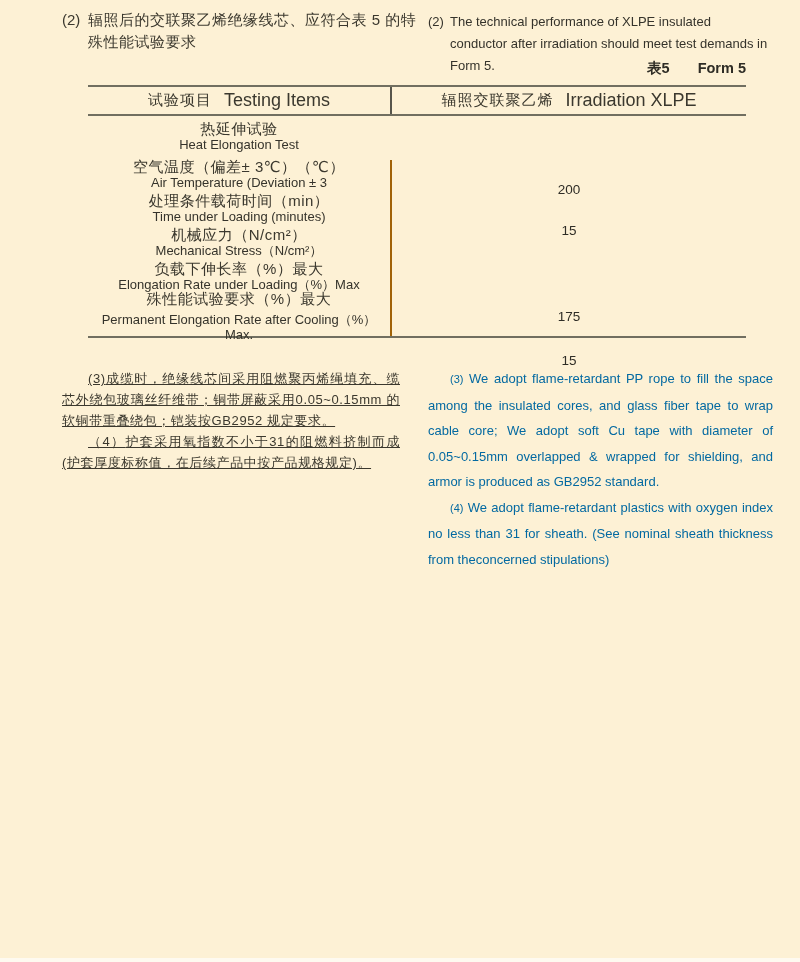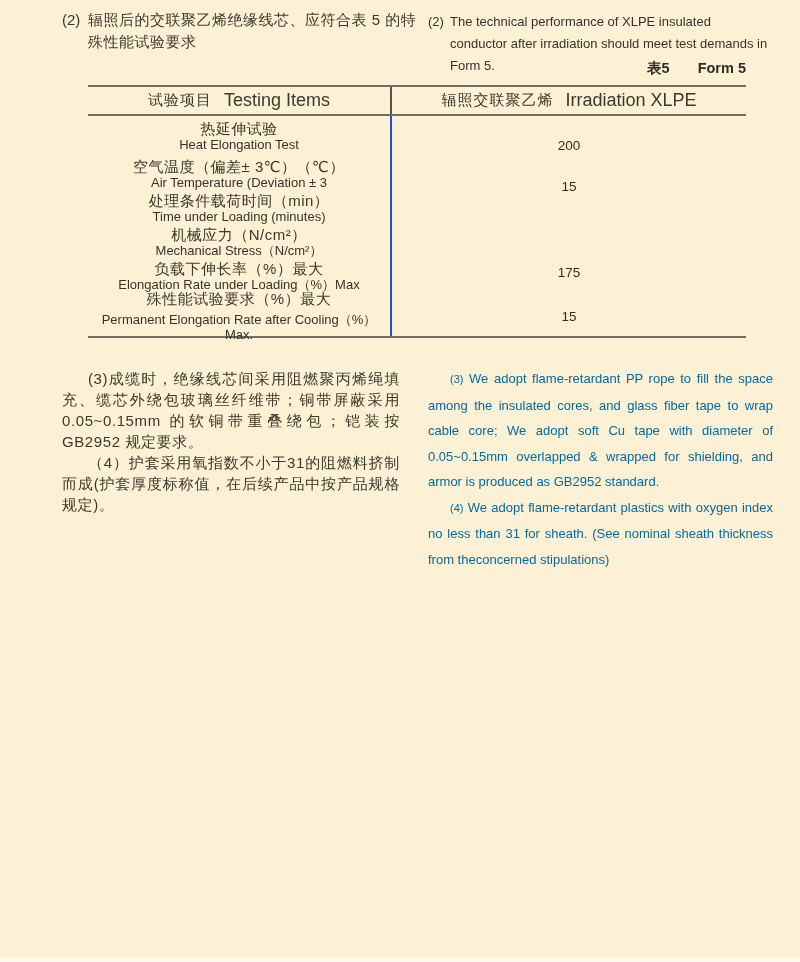--- a/index.html
+++ b/index.html
@@ -48,42 +48,43 @@
   }
   .t-head-left { width:302px; }
   .t-head-right { flex:1; border-left:2px solid #57554b; }
   .t-head .zh { font-size:15px; letter-spacing:1px; }
   .t-head .en { font-size:18px; margin-left:12px; }
   .t-body {
     display:flex; height:222px;
     border-bottom:2px solid #716f60;
   }
   .t-body-left { width:302px; }
-  .t-body-right { flex:1; border-left:2px solid #1d4ed8; position:relative; }
+  .t-body-right { flex:1; border-left:2px solid #a16207; position:relative;margin-top:44px; }
   .t-row {
     display:flex; flex-direction:column;
     align-items:center; justify-content:center;
     text-align:center;
   }
   .t-row .zh { font-size:15px; line-height:17px; letter-spacing:0.5px; }
   .t-row .en { font-size:13px; line-height:15px; color:#35332b; }
   .r1 { height:40px; } .r2 { height:35px; } .r3 { height:34px; }
   .r4 { height:33px; } .r5 { height:36px; } .r6 { height:44px; }
   .r6 .en { margin-top:5px; }
   .t-val {
     position:absolute; left:0; width:100%;
     text-align:center; font-size:13.5px; line-height:16px; color:#2f2d26;
   }
   .v1 { top:22px; } .v2 { top:63px; } .v3 { top:108px; }
   .v4 { top:149px; } .v5 { top:193px; }
   
   .notes-zh {
     position:absolute; left:62px; top:368px; width:338px;
-    font-size:15px; line-height:21px; letter-spacing:0.6px;
+    font-size:13px; line-height:21px; letter-spacing:0.6px;
     text-align:justify;
+    text-decoration:underline;
   }
   .notes-zh p { text-indent:26px; }
   .notes-en {
     position:absolute; left:428px; top:366px; width:345px;
     font-size:13px; line-height:25.5px; color:#0369a1;
     text-align:justify;
   }
   .notes-en p { text-indent:22px; }
   .notes-en .marker { font-size:11px; }
   .bottom-strip {

